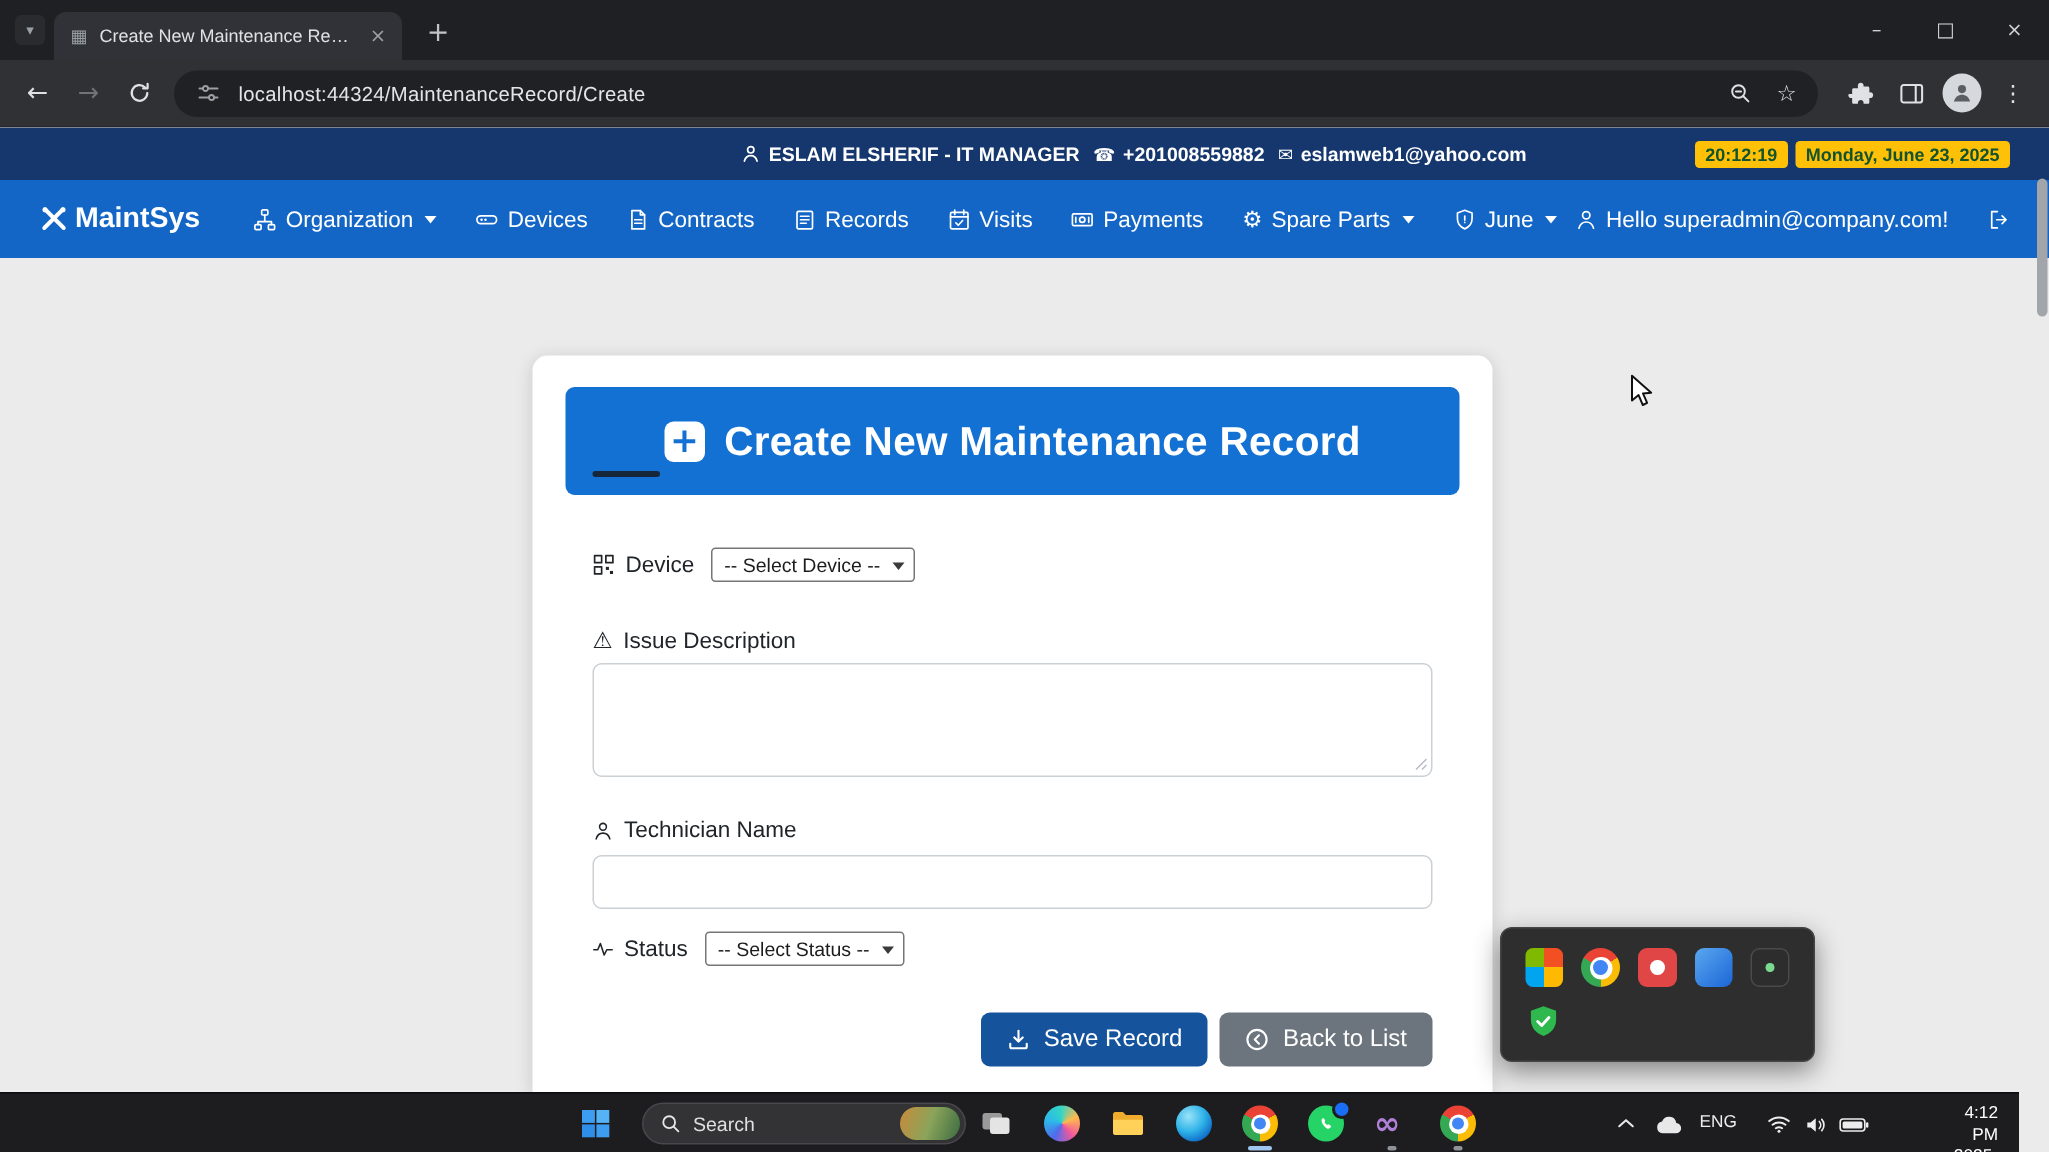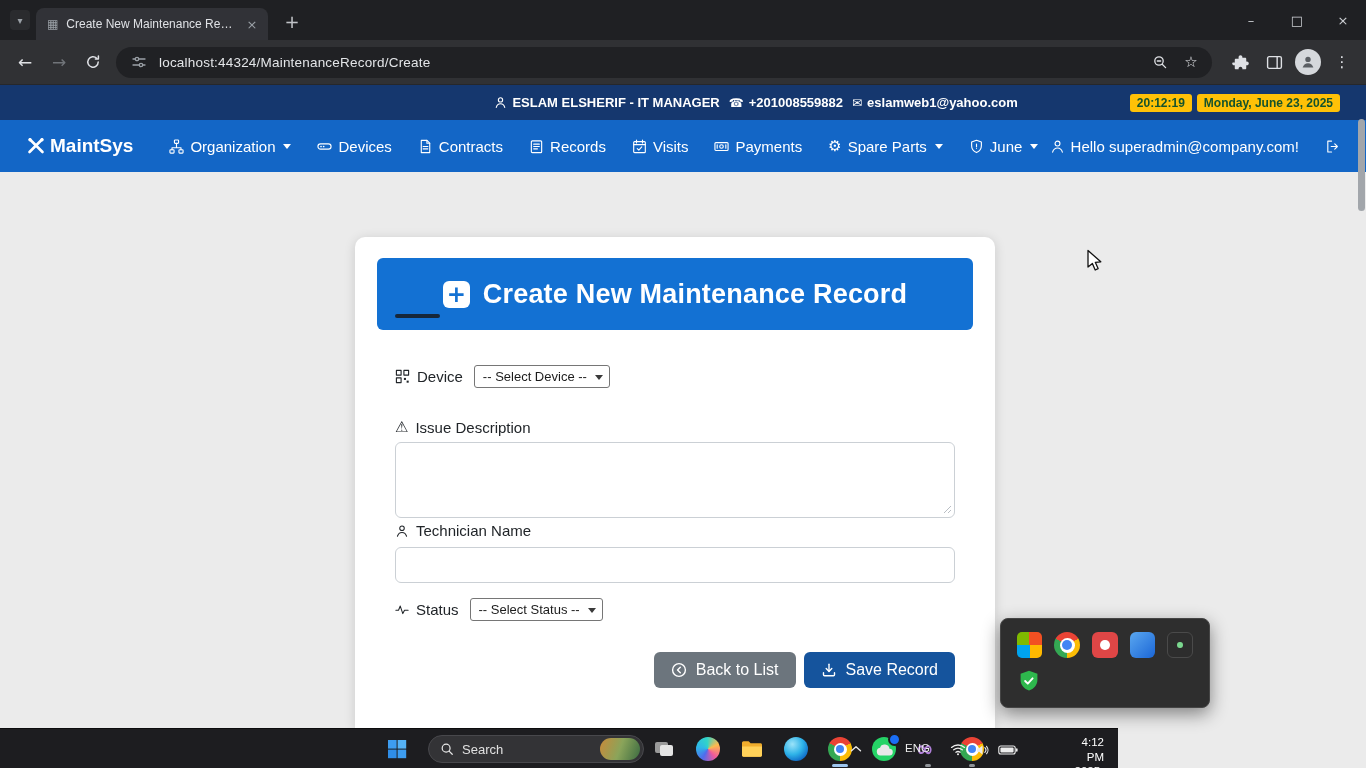--- a/index.html
+++ b/index.html
@@ -93,21 +93,21 @@
   .tp5 { border-radius:6px; background:#2d2d2d; border:1px solid #4a4a4a; }
   .tp5::before { content:""; position:absolute; inset:9px; background:#7bd88f; border-radius:50%; }
   .tp-row2 { margin-top:11px; }
 
   .chrome-ic { width:24px; height:24px; border-radius:50%; background:conic-gradient(from -60deg,#ea4335 0 120deg,#fbbc05 0 240deg,#34a853 0 360deg); position:relative; }
   .chrome-ic::before { content:""; position:absolute; inset:5.5px; background:#fff; border-radius:50%; }
   .chrome-ic::after { content:""; position:absolute; inset:8px; background:#4285f4; border-radius:50%; }
   .chrome-ic.c26 { width:26px; height:26px; }
 
   
-  .taskbar { position:absolute; left:0; top:728px; width:1118px; height:40px; background:#1d1d20; border-top:1px solid #0c0c0e; z-index:30; }
+  .taskbar { position:absolute; left:0; top:728px; width:1346px; height:40px; background:#1d1d20; border-top:1px solid #0c0c0e; z-index:30; }
   .start-btn { position:absolute; left:385px; top:8px; width:24px; height:24px; cursor:pointer; }
   .tb-search { position:absolute; left:428px; top:6px; width:216px; height:28px; background:#333336; border:1px solid #48484c; border-radius:14px; display:flex; align-items:center; gap:8px; padding:0 3px 0 11px; cursor:pointer; }
   .tb-search-txt { color:#e0e0e0; font-size:13px; flex:1; }
   .tb-search-img { width:40px; height:22px; border-radius:11px; background:linear-gradient(110deg,#c98a3a,#8aa45a 50%,#3c6b41); }
   .task-icons { position:absolute; left:652px; top:8px; display:flex; gap:20px; }
   .tk { position:relative; width:24px; height:24px; cursor:pointer; }
   .ind { position:absolute; bottom:-6px; left:50%; transform:translateX(-50%); height:3px; border-radius:2px; background:#8f9398; }
   .ind.active { width:16px; background:#9ec6ef; }
   .ind.short { width:6px; }
   .copilot { width:24px; height:24px; border-radius:50%; background:conic-gradient(from 210deg,#4f6bed,#2db8e8,#30d5c8,#ffba4d,#f2599b,#4f6bed); }
@@ -339,56 +339,56 @@
             <span class="dark-glyph uglyph">⚠</span>
             <span class="flabel">Issue Description</span>
           </div>
           <div class="txtarea">
             <textarea style=""></textarea>
             <svg class="resize-grip" width="9" height="9" viewBox="0 0 9 9">
                 <path d="M8 1 1 8M8 5 5 8" stroke="#b9bec4" stroke-width="1"></path>
               </svg>
           </div>
 
-          <div class="frow" style="margin-top:4px;">
+          <div class="frow" style="margin-top:27px;">
             <svg class="fico" width="14" height="14" viewBox="0 0 16 16">
                 <circle cx="8" cy="4.8" r="2.6"></circle>
                 <path d="M2.8 14c.8-2.9 2.9-4.4 5.2-4.4s4.4 1.5 5.2 4.4"></path>
               </svg>
             <span class="flabel">Technician Name</span>
           </div>
           <input class="tinput" type="text" value="" style="">
 
           <div class="frow" style="margin-top:15px;">
             <svg class="fico" width="14" height="14" viewBox="0 0 16 16">
                 <path d="M1 8.2h3l2-4.7 2.9 8.6 2-3.9H15"></path>
               </svg>
             <span class="flabel">Status</span>
             <div class="selectbox">
               <span>-- Select Status --</span>
               <span class="sel-caret"></span>
             </div>
           </div>
 
           <div class="btn-row">
-            <button class="btn btn-back">
-              <svg class="bico" width="16" height="16" viewBox="0 0 16 16">
-                  <circle cx="8" cy="8" r="6.4"></circle>
-                  <path d="M9.3 5.2 6.5 8l2.8 2.8"></path>
-                </svg>
-              <span>Back to List</span>
-            </button>
             <button class="btn btn-save">
               <svg class="bico" width="16" height="16" viewBox="0 0 16 16">
                   <path d="M8 2.2v7"></path>
                   <path d="M5.2 6.6 8 9.4l2.8-2.8"></path>
                   <path d="M2.5 10.8v2c0 .6.4 1 1 1h9c.6 0 1-.4 1-1v-2"></path>
                 </svg>
               <span>Save Record</span>
             </button>
+            <button class="btn btn-back">
+              <svg class="bico" width="16" height="16" viewBox="0 0 16 16">
+                  <circle cx="8" cy="8" r="6.4"></circle>
+                  <path d="M9.3 5.2 6.5 8l2.8 2.8"></path>
+                </svg>
+              <span>Back to List</span>
+            </button>
           </div>
 
         </div>
       </div>
     </div>
 
     <div class="vp-thumb"></div>
   </div>
 
   <div class="tray-popup">

